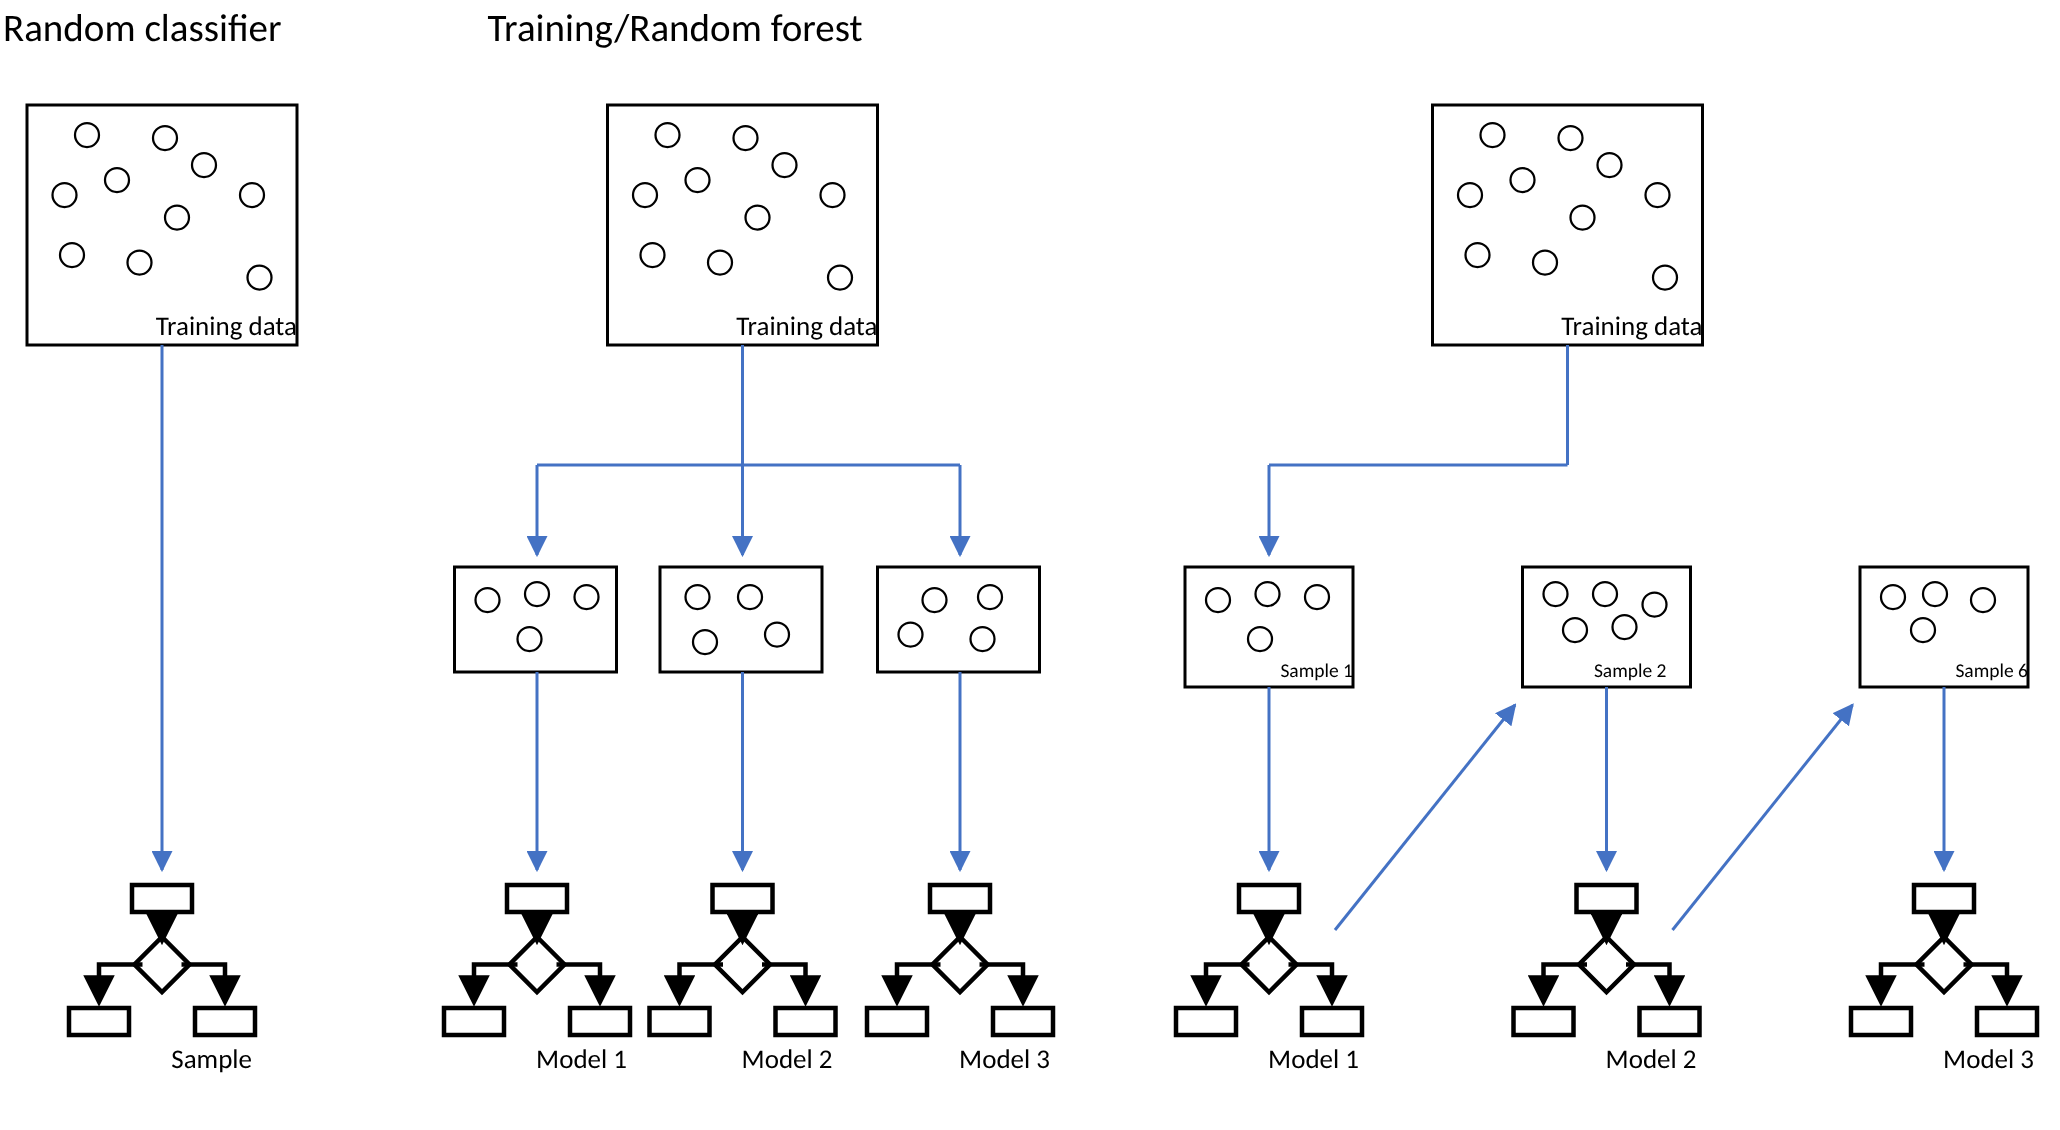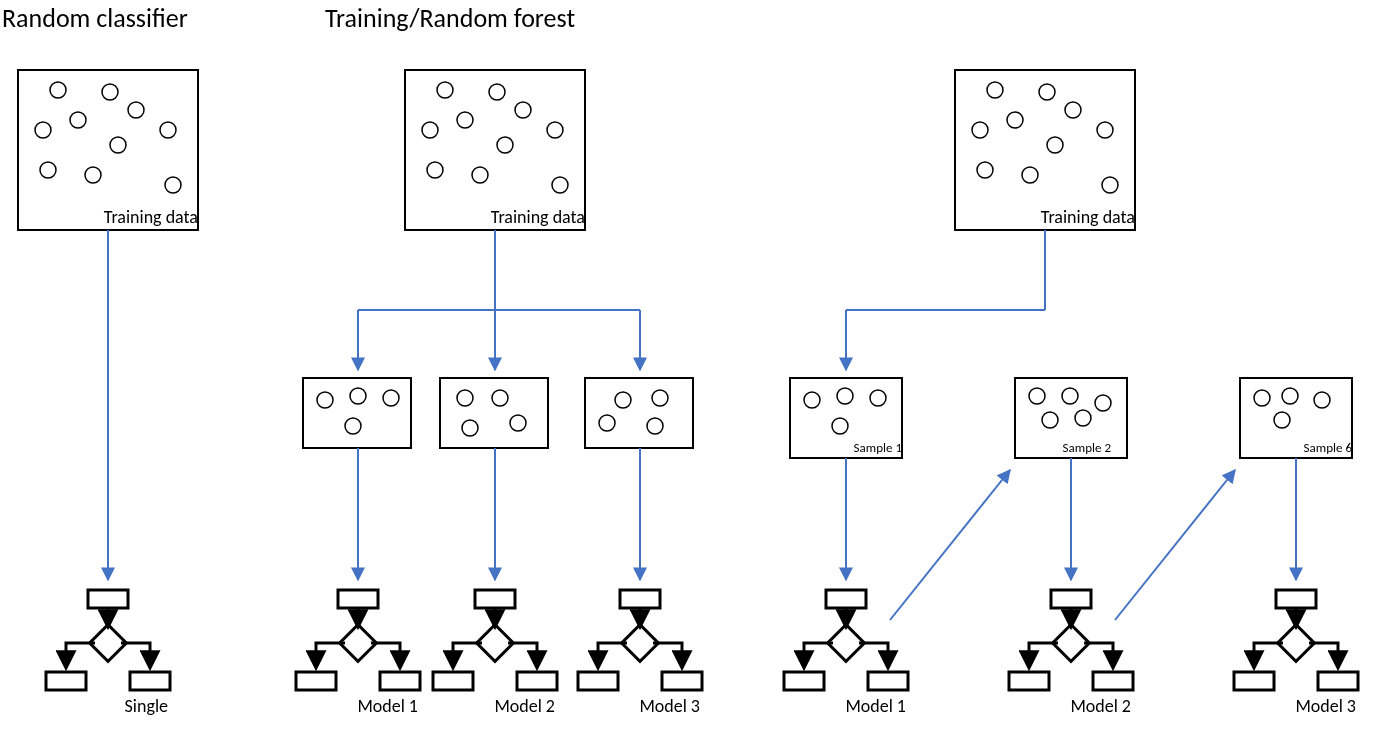--- a/index.html
+++ b/index.html
@@ -169,19 +169,19 @@
 </svg>
 
 <div class="label" style="left:18px; top:206px; width:180px;">Training data</div>
 <div class="label" style="left:405px; top:206px; width:180px;">Training data</div>
 <div class="label" style="left:955px; top:206px; width:180px;">Training data</div>
 
 <div class="label small" style="left:790px; top:440px; width:112px;">Sample 1</div>
 <div class="label small" style="left:1015px; top:440px; width:96px;">Sample 2</div>
 <div class="label small" style="left:1240px; top:440px; width:112px;">Sample 6</div>
 
-<div class="label" style="left:48px; top:695px; width:120px;">Single</div>
+<div class="label" style="left:48px; top:695px; width:120px;">Sample</div>
 <div class="label" style="left:298px; top:695px; width:120px;">Model 1</div>
 <div class="label" style="left:435px; top:695px; width:120px;">Model 2</div>
 <div class="label" style="left:580px; top:695px; width:120px;">Model 3</div>
 <div class="label" style="left:786px; top:695px; width:120px;">Model 1</div>
 <div class="label" style="left:1011px; top:695px; width:120px;">Model 2</div>
 <div class="label" style="left:1236px; top:695px; width:120px;">Model 3</div>
 
 </body></html>

